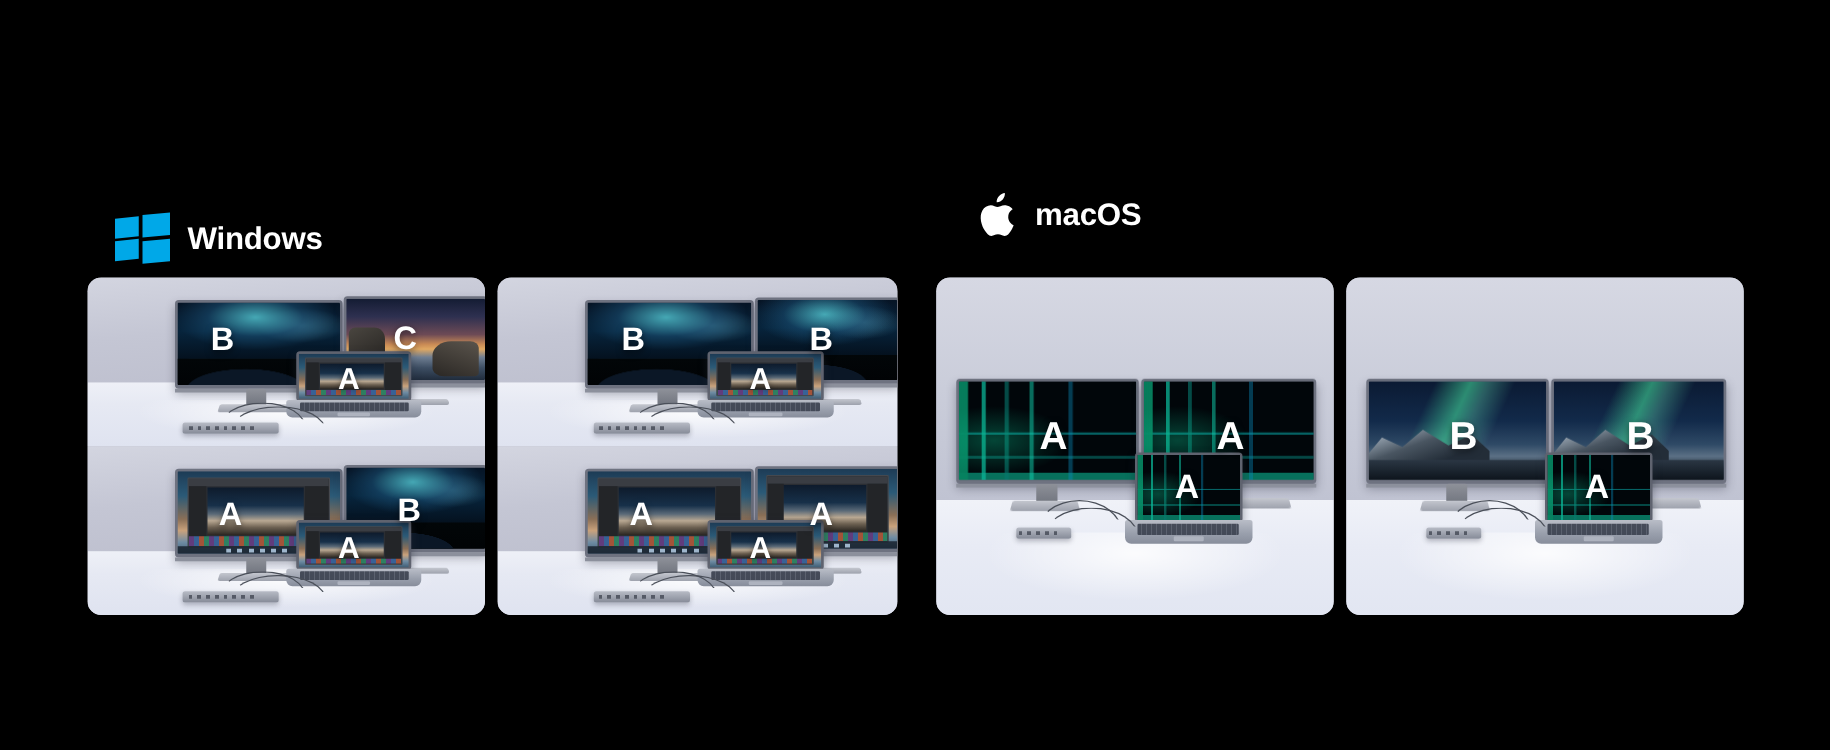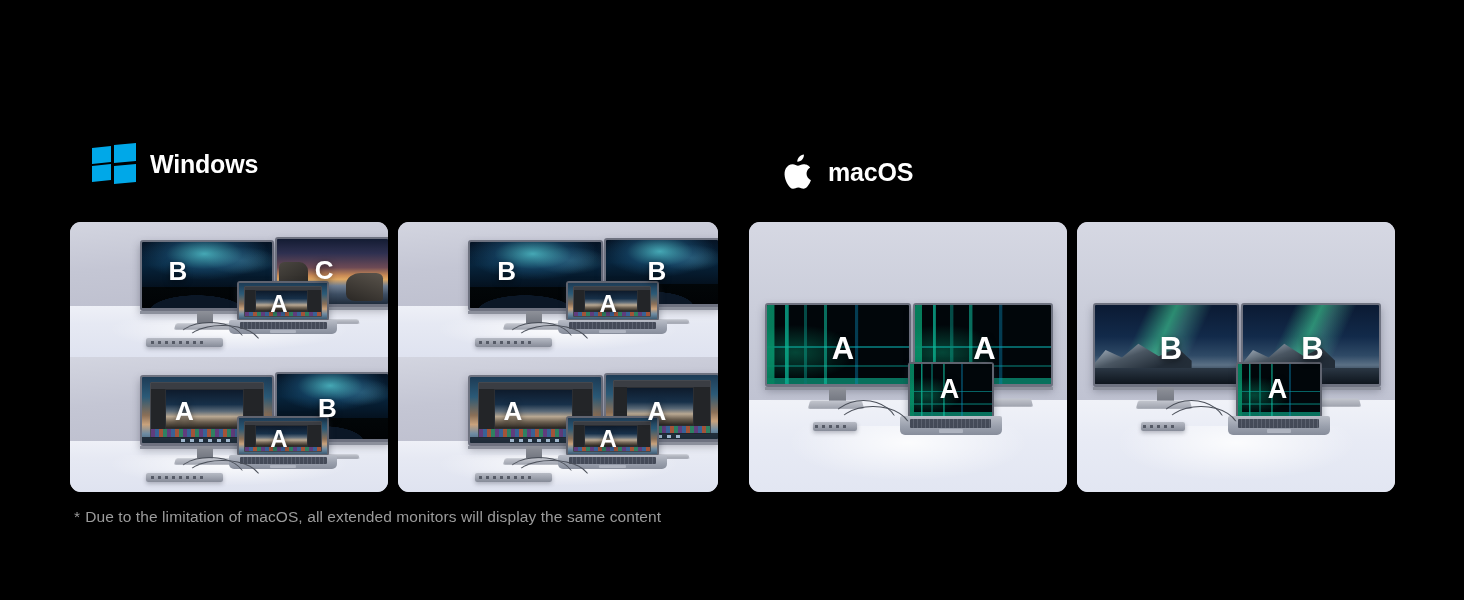--- a/index.html
+++ b/index.html
@@ -12,21 +12,21 @@
   .page { position: relative; width: 1464px; height: 600px; background:#000; }
 
   .page-title {
     position: absolute; left: 88px; top: 64px;
     font-size: 35px; font-weight: 700; color: #ffffff;
     letter-spacing: -0.4px; line-height: 44px;
   }
 
   
   .os-header { position:absolute; display:flex; align-items:center; gap:14px; }
-  .os-header.windows { left: 92px; top: 144px; }
+  .os-header.windows { left: 92px; top: 171px; }
   .os-header.macos   { left: 780px; top: 152px; }
   .os-label { font-size: 25px; font-weight: 700; color:#fff; letter-spacing:-0.2px;}
 
   .win-logo { width:44px; height:40px; position:relative; display:block;}
   .win-logo i { position:absolute; display:block; }
   .win-logo i.q1 { left:0;  top:3px;  width:19px; height:16px; transform: skewY(-5.5deg); }
   .win-logo i.q2 { left:22px; top:0;  width:22px; height:18px; transform: skewY(-5.5deg); }
   .win-logo i.q3 { left:0;  top:21px; width:19px; height:16px; transform: skewY(-5.5deg); }
   .win-logo i.q4 { left:22px; top:21px; width:22px; height:18px; transform: skewY(-5.5deg); }
 
@@ -551,17 +551,14 @@
       <div class="hub" style="left:20%; top:74%; width:14%;"></div>
       <div class="cable" style="left:25%; top:66%; width:22%; height:10%;"></div>
       <div class="cable" style="left:27%; top:68%; width:24%; height:9%;"></div>
 
       <div class="tag" style="left:26%; top:41%; font-size:31px;">B</div>
       <div class="tag" style="left:70.5%; top:41%; font-size:31px;">B</div>
       <div class="tag" style="left:60%; top:57%; font-size:27px;">A</div>
     </div>
   </div>
 
-  <div class="footnote">
-    <span class="ast">*</span><span>Due to the limitation of macOS, all extended monitors will display the same content</span>
-  </div>
 
 </div>
 
 </body></html>

